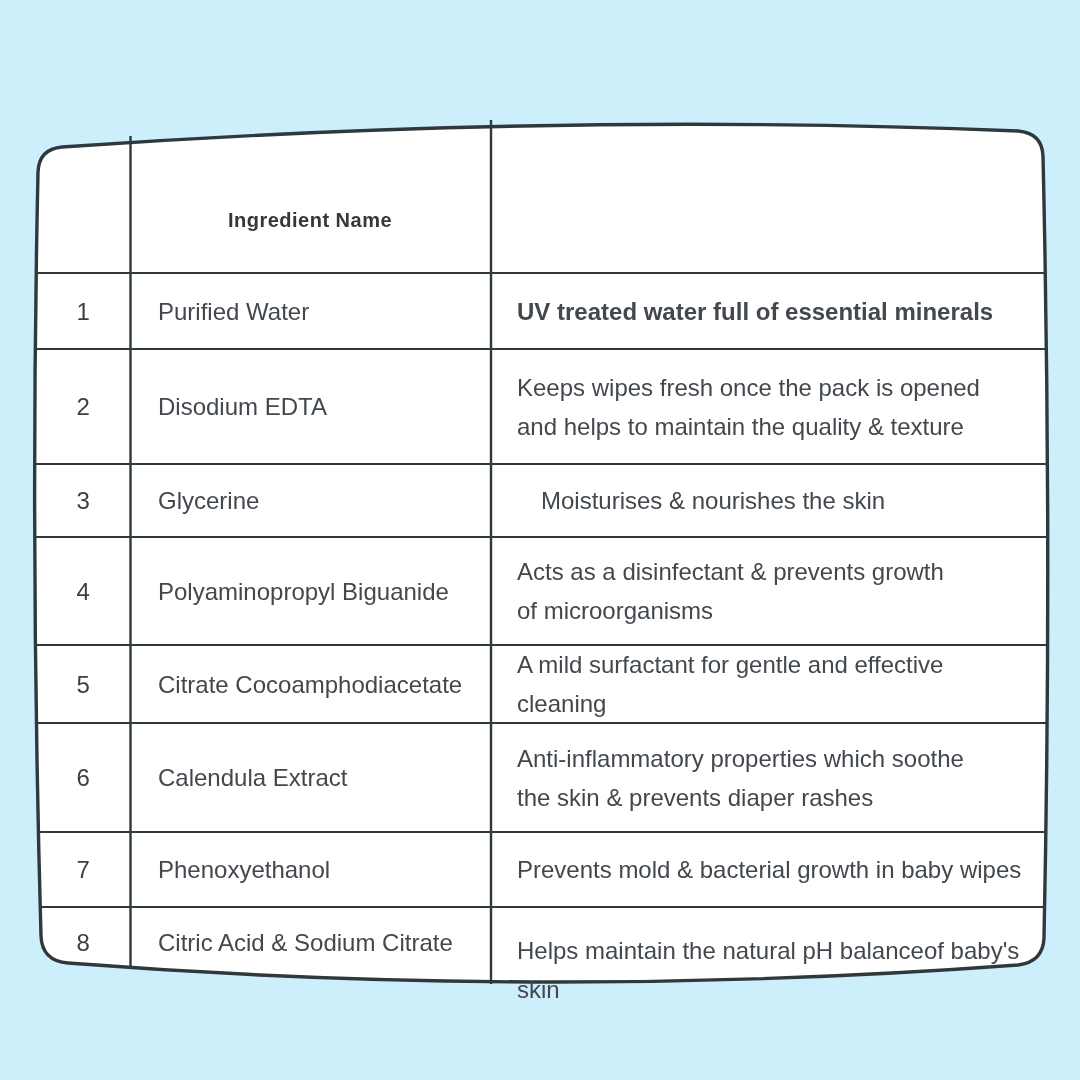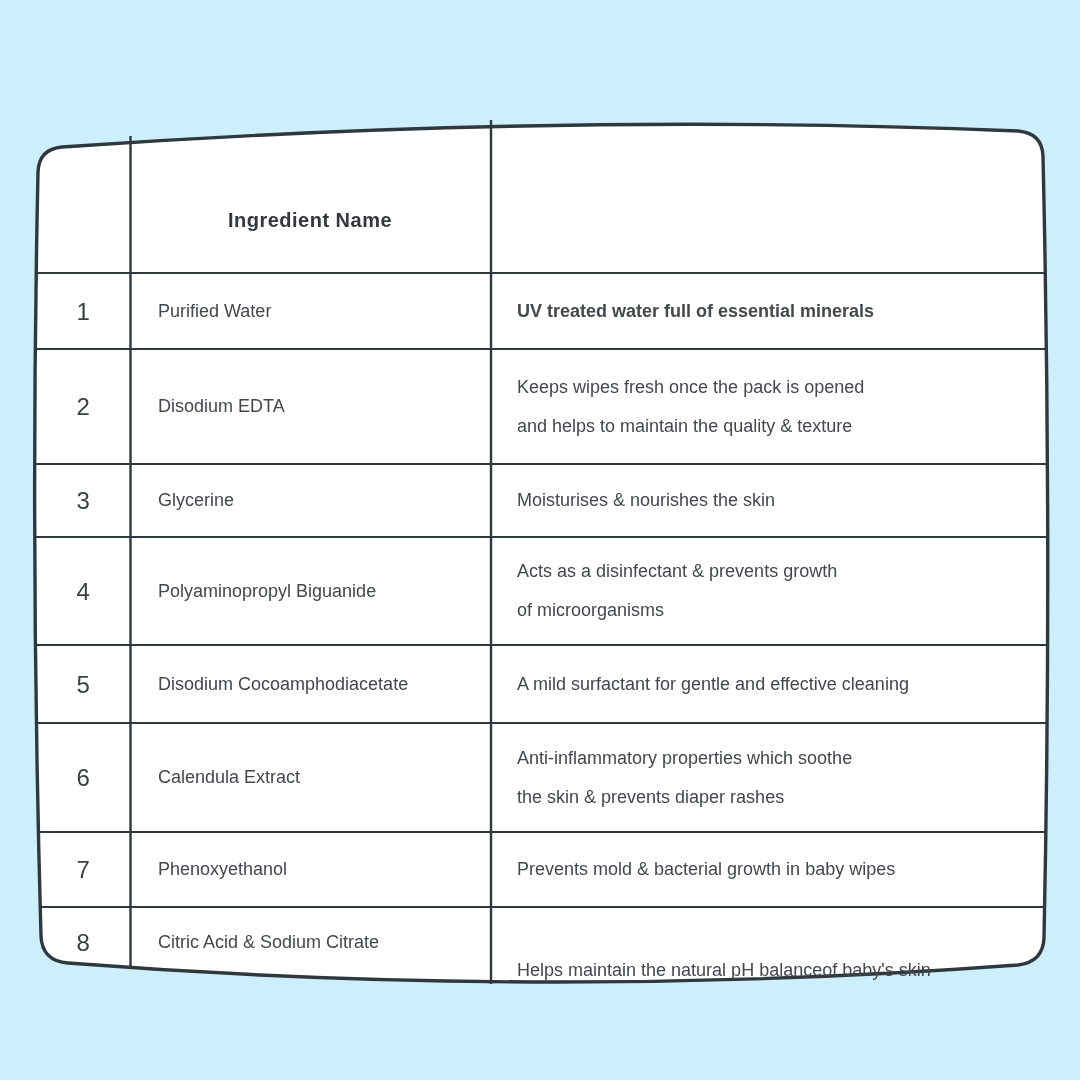--- a/index.html
+++ b/index.html
@@ -33,21 +33,21 @@
   .vline {
     stroke: #2f383d;
     stroke-width: 2.4;
     fill: none;
   }
   .cell {
     position: absolute;
     display: flex;
     align-items: center;
     color: #42484d;
-    font-size: 18px;
+    font-size: 24px;
     line-height: 39px;
     white-space: pre-line;
   }
   .cell.num {
     left: 37px;
     width: 93px;
     justify-content: center;
     font-size: 24px;
     color: #3a4045;
     letter-spacing: 0.5px;
@@ -117,33 +117,33 @@
   <div>
     <div class="cell num" style="top:349px;height:115px;">2</div>
     <div class="cell ing" style="top:349px;height:115px;">Disodium EDTA</div>
     <div class="cell fun" style="top:349px;height:115px;">Keeps wipes fresh once the pack is opened
 and helps to maintain the quality &amp; texture</div>
   </div>
 
   <div>
     <div class="cell num" style="top:464px;height:73px;">3</div>
     <div class="cell ing" style="top:464px;height:73px;">Glycerine</div>
-    <div class="cell fun" style="top:464px;height:73px;">Moisturises &amp; nourishes the skin</div>
+    <div class="cell fun" style="top:464px;height:73px;margin-left:24px;">Moisturises &amp; nourishes the skin</div>
   </div>
 
   <div>
     <div class="cell num" style="top:537px;height:108px;">4</div>
     <div class="cell ing" style="top:537px;height:108px;">Polyaminopropyl Biguanide</div>
     <div class="cell fun" style="top:537px;height:108px;">Acts as a disinfectant &amp; prevents growth
 of microorganisms</div>
   </div>
 
   <div>
     <div class="cell num" style="top:645px;height:78px;">5</div>
-    <div class="cell ing" style="top:645px;height:78px;">Disodium Cocoamphodiacetate</div>
+    <div class="cell ing" style="top:645px;height:78px;">Citrate Cocoamphodiacetate</div>
     <div class="cell fun" style="top:645px;height:78px;">A mild surfactant for gentle and effective cleaning</div>
   </div>
 
   <div>
     <div class="cell num" style="top:723px;height:109px;">6</div>
     <div class="cell ing" style="top:723px;height:109px;">Calendula Extract</div>
     <div class="cell fun" style="top:723px;height:109px;">Anti-inflammatory properties which soothe
 the skin &amp; prevents diaper rashes</div>
   </div>
 

